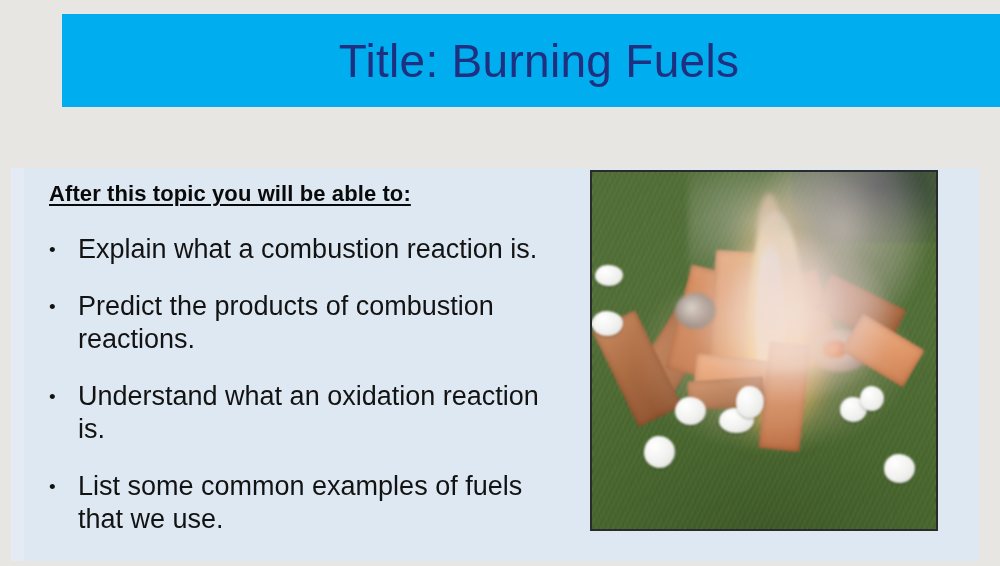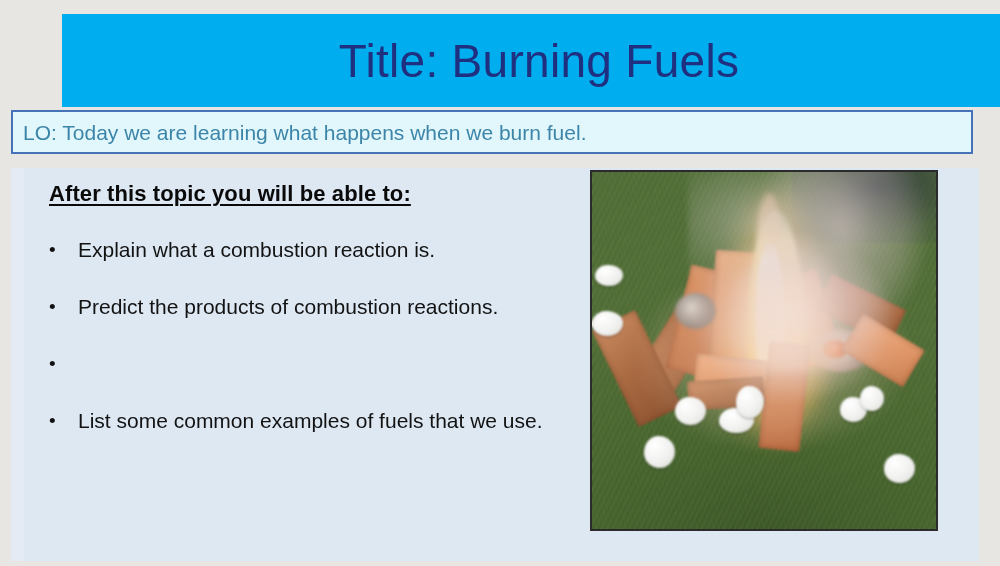--- a/index.html
+++ b/index.html
@@ -126,21 +126,21 @@
     color: #111;
     font-size: 19px;
     line-height: 33px;
     text-align: left;
     padding-left: 11px;
     box-sizing: border-box;
   }
   .bullet-text {
     flex: 1 1 auto;
     color: #131313;
-    font-size: 21px;
+    font-size: 27px;
     line-height: 33px;
     max-width: 480px;
   }
 
   
   .photo-frame {
     position: absolute;
     left: 590px;
     top: 170px;
     width: 348px;
@@ -287,41 +287,39 @@
 </style>
 </head>
 <body>
 
 <div class="slide">
 
   <div class="title-bar">
     <div class="title-text">Title: Burning Fuels</div>
   </div>
 
-  <div class="lo-bar">
-    <div class="lo-text">LO: Today we are learning what happens when we burn fuel.</div>
-  </div>
 
   <div class="body-panel">
     <div class="body-panel-inner-edge"></div>
 
     <div class="text-col">
       <div class="topic-heading">After this topic you will be able to:</div>
 
       <ul class="bullets">
         <li class="bullet-row">
           <span class="bullet-dot">•</span>
           <span class="bullet-text">Explain what a combustion reaction is.</span>
         </li>
         <li class="bullet-row">
           <span class="bullet-dot">•</span>
           <span class="bullet-text">Predict the products of combustion reactions.</span>
         </li>
         <li class="bullet-row">
           <span class="bullet-dot">•</span>
+          <span class="bullet-text">Understand what an oxidation reaction is.</span>
         </li>
         <li class="bullet-row">
           <span class="bullet-dot">•</span>
           <span class="bullet-text">List some common examples of fuels that we use.</span>
         </li>
       </ul>
     </div>
   </div>
 
   <div class="photo-frame">

